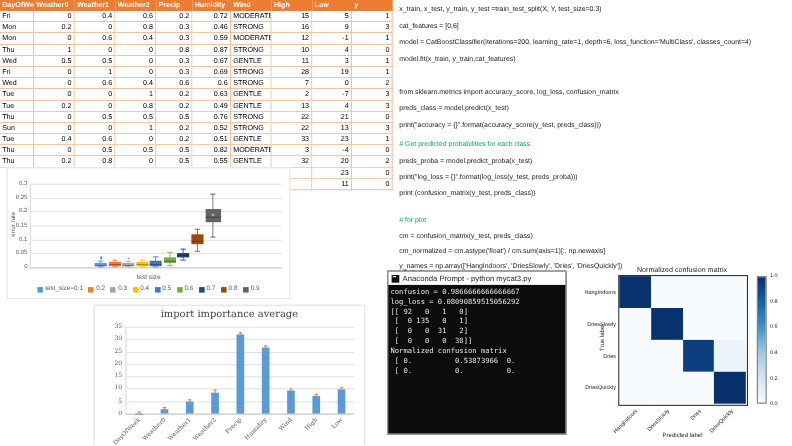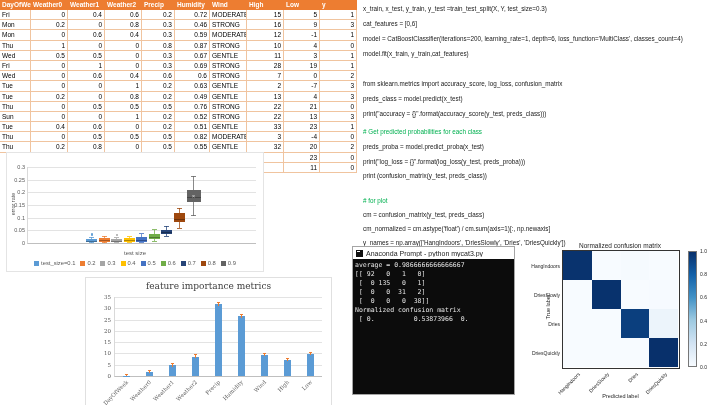--- a/index.html
+++ b/index.html
@@ -385,21 +385,21 @@
   <div class="ytick1" style="top: 87px;">0</div>
       <div class="ytick1" style="top: 74.3333px;">0.05</div>
       <div class="ytick1" style="top: 61.6667px;">0.1</div>
       <div class="ytick1" style="top: 49px;">0.15</div>
       <div class="ytick1" style="top: 36.3333px;">0.2</div>
       <div class="ytick1" style="top: 23.6667px;">0.25</div>
       <div class="ytick1" style="top: 11px;">0.3</div>
     </div>
 
   <div id="chart2">
-    <div class="c2-title">feature importance metrics</div>
+    <div class="c2-title">import importance average</div>
     <div id="c2-plot">
         <div class="gridline" style="top: 67.7143px;"></div>
         <div class="gridline" style="top: 56.4286px;"></div>
         <div class="gridline" style="top: 45.1429px;"></div>
         <div class="gridline" style="top: 33.8571px;"></div>
         <div class="gridline" style="top: 22.5714px;"></div>
         <div class="gridline" style="top: 11.2857px;"></div>
         <div class="gridline" style="top: 0px;"></div>
         <div class="absdiv" style="left: 7.5px; top: 78.5486px; width: 7px; height: 1px; background: rgb(91, 155, 213);"></div>
         <div class="absdiv" style="left: 10.5px; top: 77.8714px; width: 1px; height: 1.35429px; background: rgb(237, 125, 49);"></div>
@@ -465,27 +465,29 @@
       <div class="cline" style="top: 225px;">cm_normalized = cm.astype('float') / cm.sum(axis=1)[:, np.newaxis]</div>
       <div class="cline" style="top: 239px;"><span class="sq-red">y_names</span> = np.array(['HangIndoors', 'DriesSlowly', 'Dries', 'DriesQuickly'])</div>
     </div>
 
   <div id="terminal">
     <div id="term-titlebar">
       <span class="term-icon"></span>
       <span class="term-title">Anaconda Prompt - python  mycat3.py</span>
     </div>
     <div id="term-body">
-        <div class="term-line">average = 0.9866666666666667</div>
+        <div class="term-line">confusion = 0.9866666666666667</div>
+        <div class="term-line">log_loss = 0.08090859515056292</div>
         <div class="term-line">[[ 92   0   1   0]</div>
         <div class="term-line"> [  0 135   0   1]</div>
         <div class="term-line"> [  0   0  31   2]</div>
         <div class="term-line"> [  0   0   0  38]]</div>
         <div class="term-line">Normalized confusion matrix</div>
         <div class="term-line"> [ 0.          0.53873966  0.</div>
+        <div class="term-line"> [ 0.          0.          0.</div>
       </div>
   </div>
 
   <div id="heatmap">
     <div class="hm-title">Normalized confusion matrix</div>
     <div class="hm-truelabel">True label</div>
     <div id="hm-grid">
         <div class="hm-cell" style="left: 0px; top: 0px; width: 28.75px; height: 29px; background: rgb(9, 51, 110);"></div>
         <div class="hm-cell" style="left: 28.75px; top: 0px; width: 28.75px; height: 29px; background: rgb(247, 251, 255);"></div>
         <div class="hm-cell" style="left: 57.5px; top: 0px; width: 28.75px; height: 29px; background: rgb(245, 250, 254);"></div>

